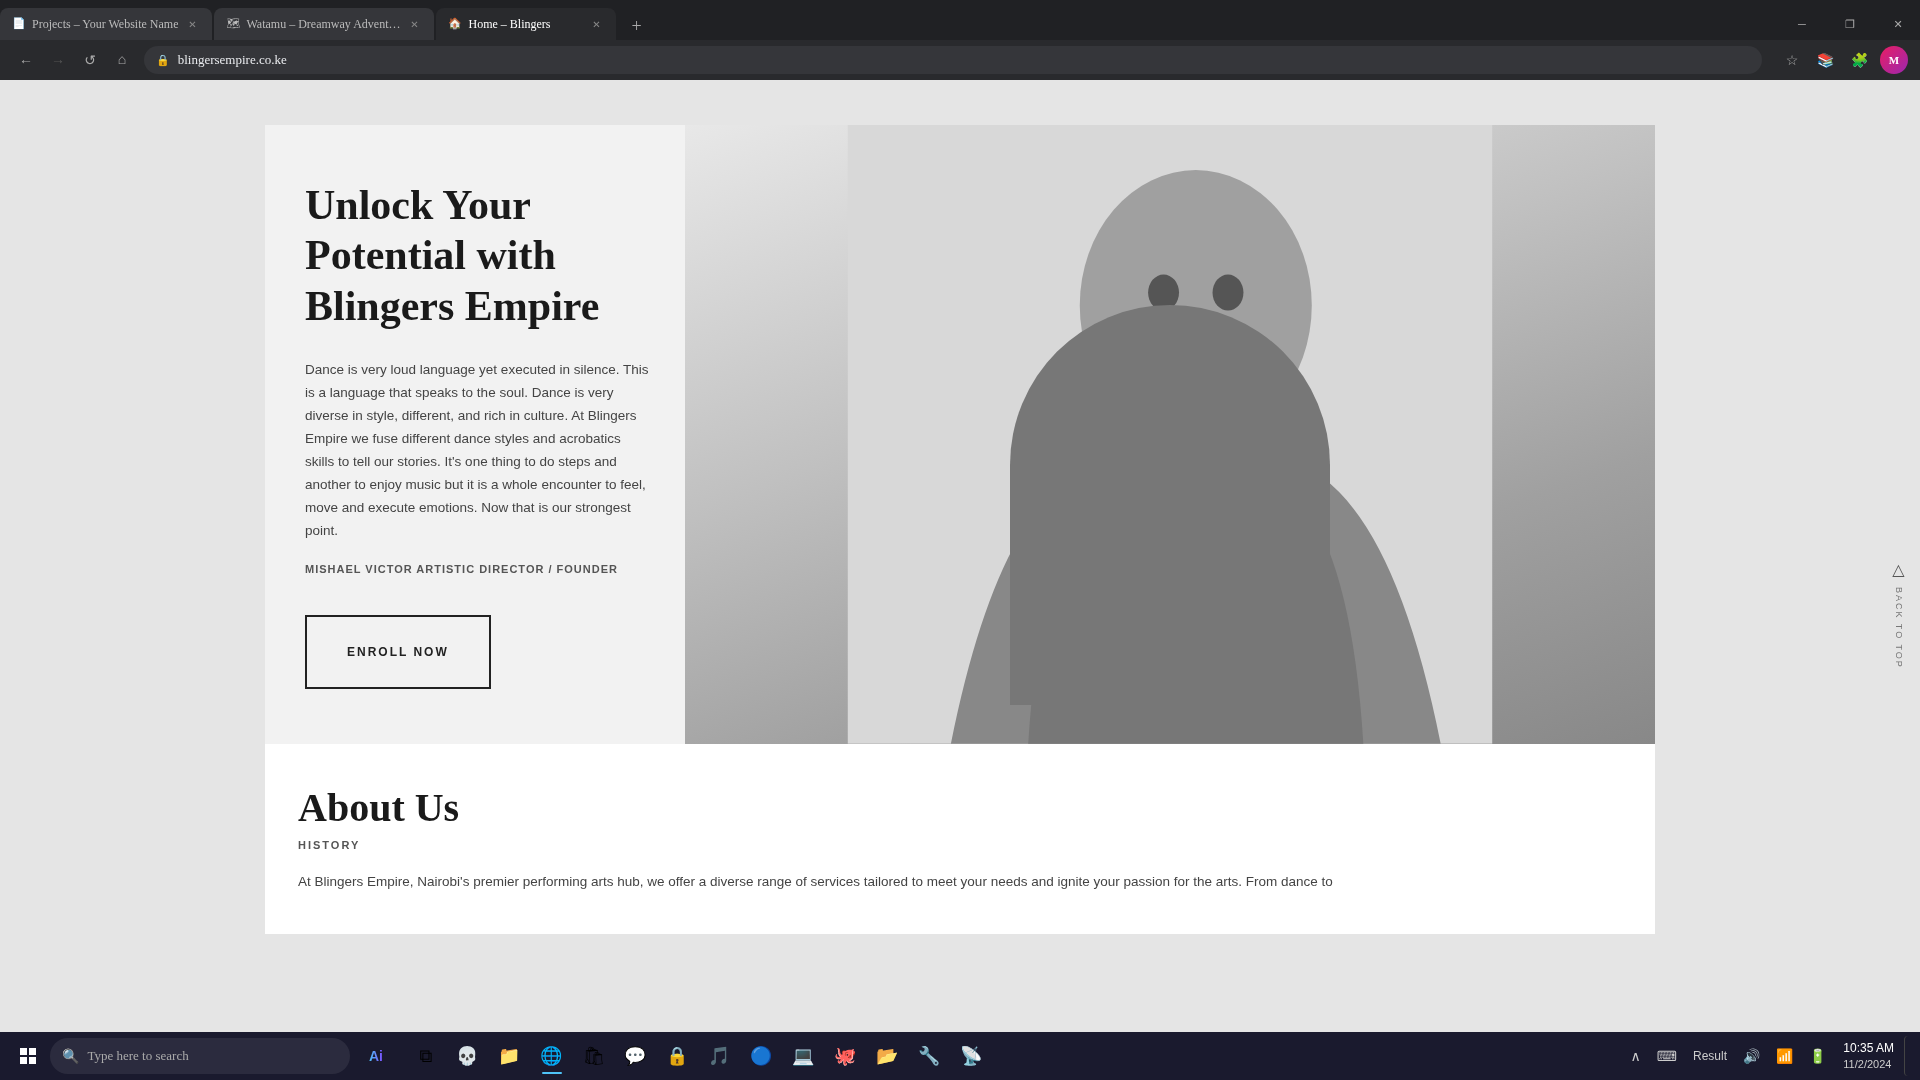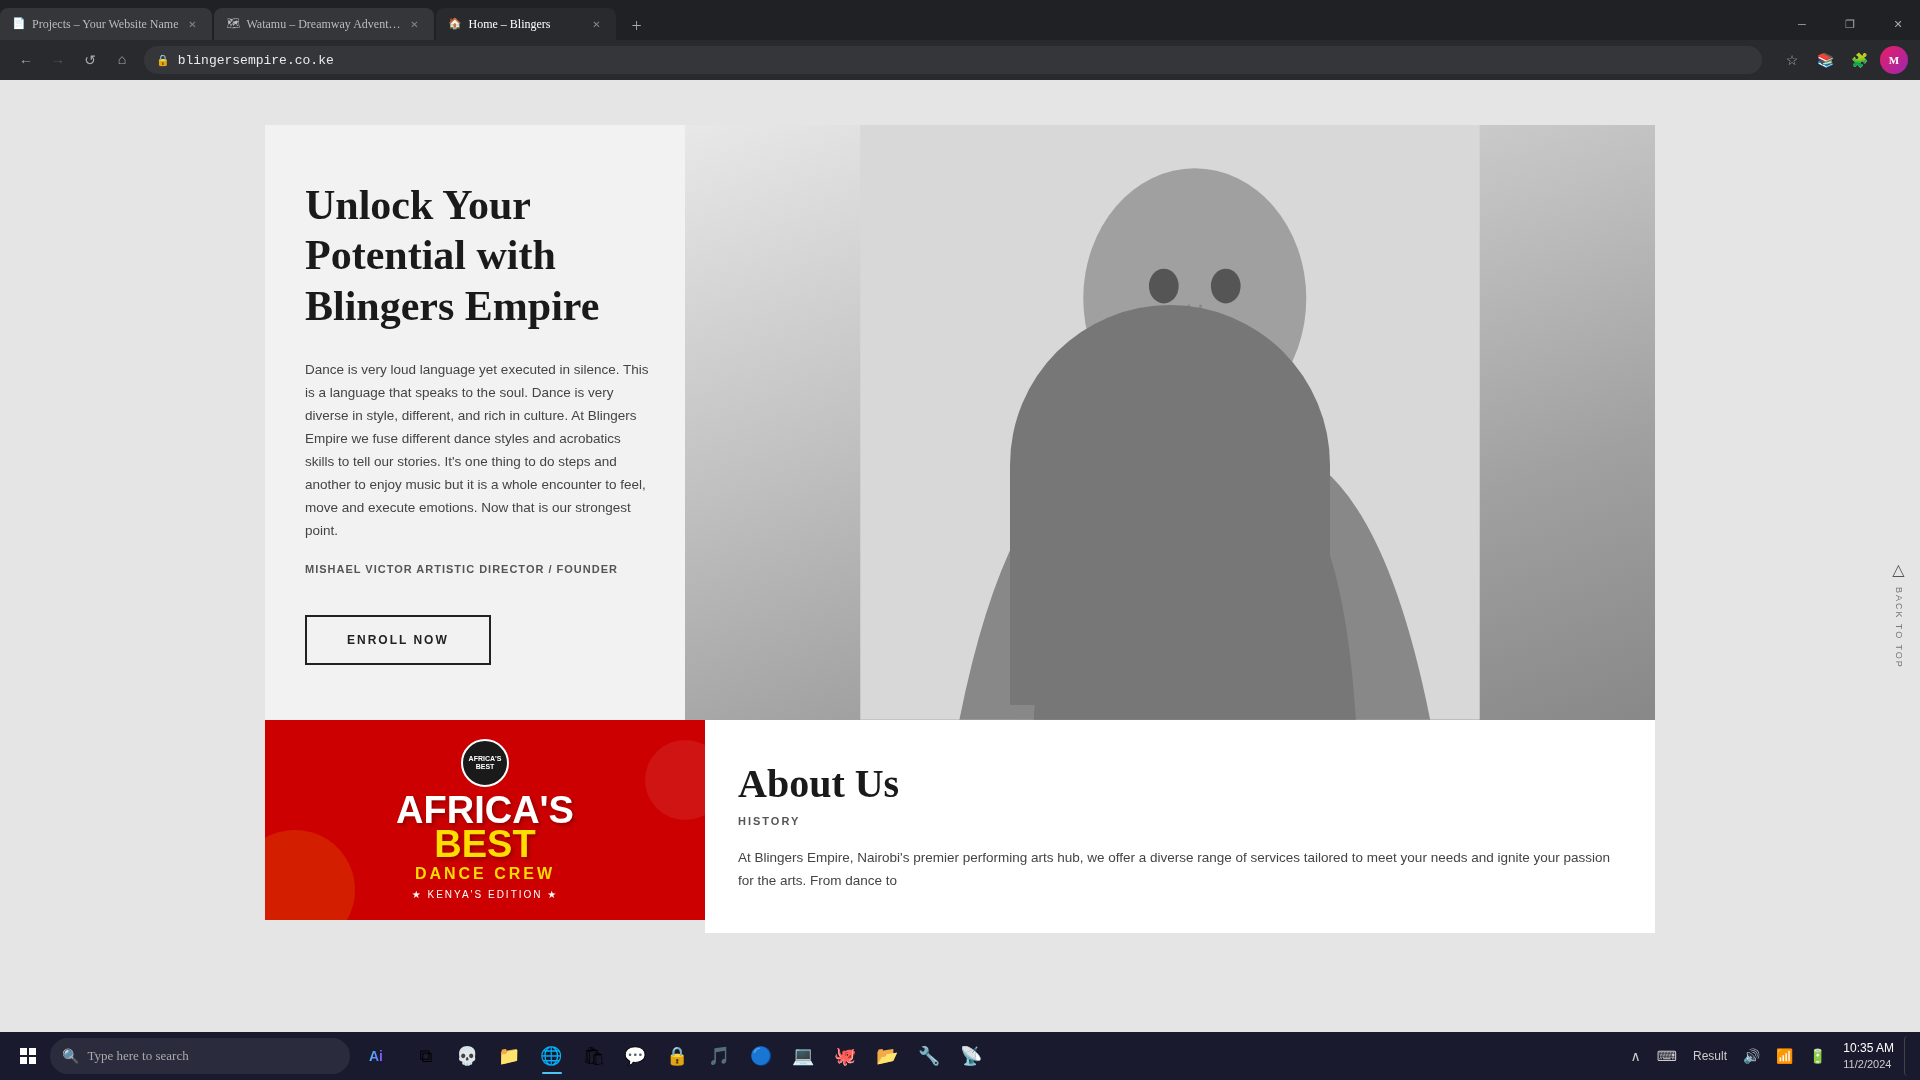--- a/index.html
+++ b/index.html
@@ -97,21 +97,21 @@
       flex: 1;
       background: #35363a;
       border-radius: 20px;
       height: 28px;
       display: flex;
       align-items: center;
       padding: 0 12px;
       gap: 8px;
     }
     .url-lock { color: #aaa; font-size: 11px; }
-    .url-text { color: #e8eaed; font-size: 13px; font-family: Liberation Mono, monospace; text-align: right; }
+    .url-text { color: #e8eaed; font-size: 13px; font-family: Liberation Serif, serif; text-align: right; }
     .browser-actions {
       display: flex;
       align-items: center;
       gap: 6px;
       margin-left: 8px;
     }
     .browser-action-btn {
       width: 28px;
       height: 28px;
       border-radius: 50%;
@@ -178,21 +178,21 @@
       font-size: 11px;
       color: #555;
       letter-spacing: 1px;
       margin-bottom: 40px;
       font-family: Arial, sans-serif;
       font-weight: 600;
     }
     .enroll-btn {
       display: inline-block;
       border: 2px solid #222;
-      padding: 16px 40px;
+      padding: 28px 40px;
       font-size: 12px;
       letter-spacing: 2px;
       color: #222;
       cursor: pointer;
       background: transparent;
       font-family: Arial, sans-serif;
       font-weight: 600;
     }
     
     .portrait-placeholder {
@@ -523,35 +523,20 @@
           <path d="M265,145 Q270,165 275,145" stroke="#888" stroke-width="2" fill="none"></path>
 
           <ellipse cx="270" cy="185" rx="30" ry="20" fill="#999"></ellipse>
         </svg>
       </div>
     </div>
   </div>
 
   <div style="display:flex; margin: 0 265px; position:relative;">
 
-    <div class="africa-best-card">
-
-      <div style="width:48px;height:48px;background:#1a1a1a;border-radius:50%;display:flex;align-items:center;justify-content:center;margin-bottom:6px;border:2px solid #fff;">
-        <span style="font-size:7px;color:#fff;font-weight:bold;text-align:center;font-family:Arial,sans-serif;line-height:1.1;">AFRICA'S<br>BEST</span>
-      </div>
-      <div style="font-size:38px;font-weight:900;color:#fff;font-family:'Arial Black',sans-serif;line-height:0.9;text-align:center;text-shadow:2px 2px 4px rgba(0,0,0,0.3);">
-        <span>AFRICA'S</span><br>
-        <span style="color:#ffdd00;">BEST</span>
-      </div>
-      <div style="font-size:16px;font-weight:900;color:#ffdd00;font-family:'Arial Black',sans-serif;letter-spacing:3px;margin-top:4px;">DANCE CREW</div>
-      <div style="font-size:10px;color:#fff;font-family:Arial,sans-serif;letter-spacing:2px;margin-top:6px;">★ KENYA'S EDITION ★</div>
-
-      <div style="position:absolute;bottom:-30px;left:-30px;width:120px;height:120px;border-radius:50%;background:rgba(255,200,0,0.15);pointer-events:none;"></div>
-      <div style="position:absolute;top:20px;right:-20px;width:80px;height:80px;border-radius:50%;background:rgba(255,255,255,0.08);pointer-events:none;"></div>
-    </div>
 
     <div class="about-us-section">
       <h2 class="about-us-title">About Us</h2>
       <p class="about-us-subtitle">HISTORY</p>
       <p class="about-us-text">At Blingers Empire, Nairobi's premier performing arts hub, we offer a diverse range of services tailored to meet your needs and ignite your passion for the arts. From dance to</p>
     </div>
   </div>
 
   <div class="back-to-top" style="position:absolute;right:12px;top:480px;">
     <span style="font-size:16px;color:#555;">△</span>

